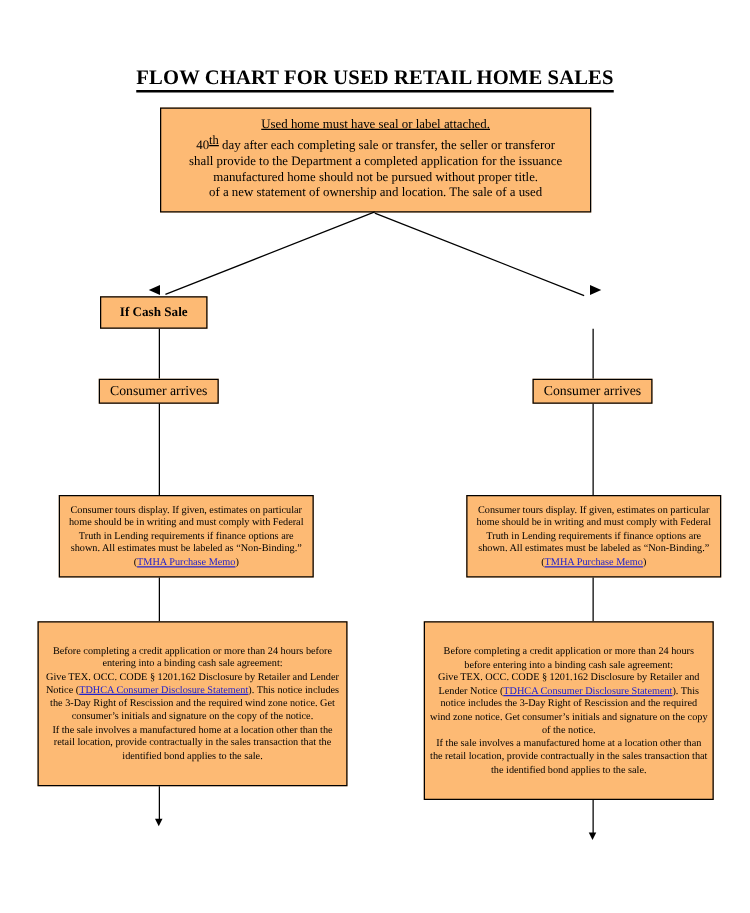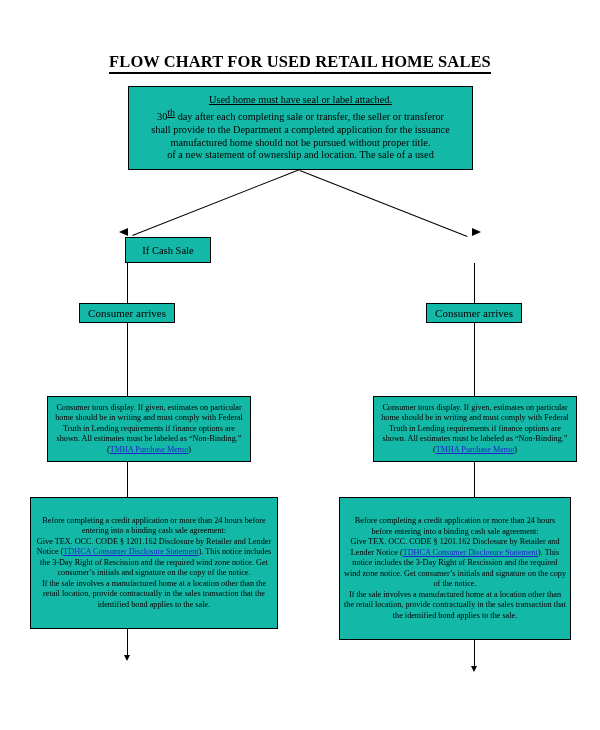--- a/index.html
+++ b/index.html
@@ -36,21 +36,21 @@
   }
   .title span {
     border-bottom: 2px solid #000;
     padding-bottom: 1px;
   }
 
   
   .box {
     position: absolute;
     border: 1px solid #000;
-    background: #14b8a6;
+    background: #fdba74;
     box-sizing: border-box;
     display: flex;
     align-items: center;
     justify-content: center;
     text-align: center;
   }
   .box .inner {
     width: 100%;
     padding: 0 4px;
     box-sizing: border-box;
@@ -72,23 +72,22 @@
     font-size: 10px;
     vertical-align: super;
     text-decoration: underline;
   }
 
   
   .branch-box {
     width: 86px;
     height: 26px;
     font-size: 10.5px;
-    font-weight: normal;
+    font-weight: bold;
     top: 237px;
-    margin-left: 45px;
   }
   .branch-left  { left: 80px; }
   .branch-right { left: 428px; width: 104px; }
 
   
   .arrive-box {
     width: 96px;
     height: 20px;
     font-size: 11px;
     top: 303px;
@@ -171,21 +170,21 @@
 
 <div class="canvas">
 
   <div class="title">
     <span>FLOW CHART FOR USED RETAIL HOME SALES</span>
   </div>
 
   <div class="box top-box">
     <div class="inner">
       <div class="lead">Used home must have seal or label attached.</div>
-      <div><span>30</span><span class="sup">th</span><span> day after each completing sale or transfer, the seller or transferor</span></div>
+      <div><span>40</span><span class="sup">th</span><span> day after each completing sale or transfer, the seller or transferor</span></div>
       <div>shall provide to the Department a completed application for the issuance</div>
       <div>manufactured home should not be pursued without proper title.</div>
       <div>of a new statement of ownership and location. The sale of a used</div>
     </div>
   </div>
 
   <div class="diag" style="left:300px; top:170px; width:180px; transform: rotate(158.5deg);"></div>
   <div class="diag-head left" style="left:119px; top:228px;"></div>
 
   <div class="diag" style="left:300px; top:170px; width:180px; transform: rotate(21.5deg);"></div>

